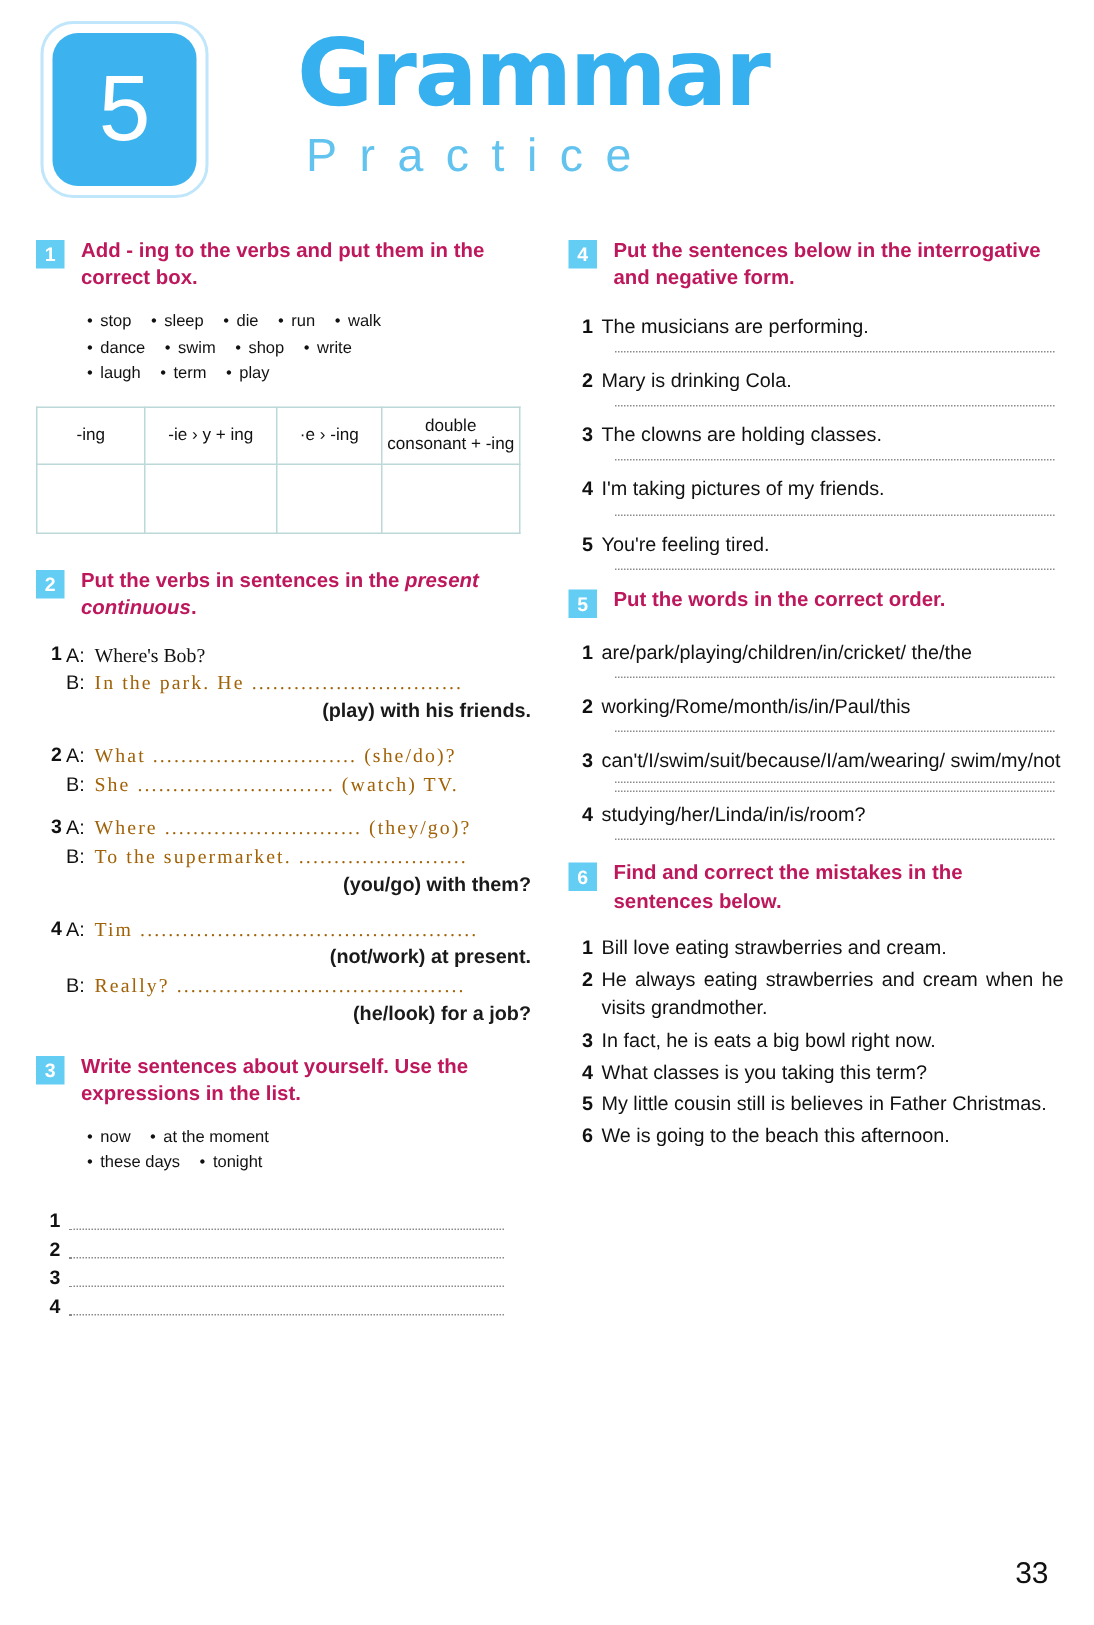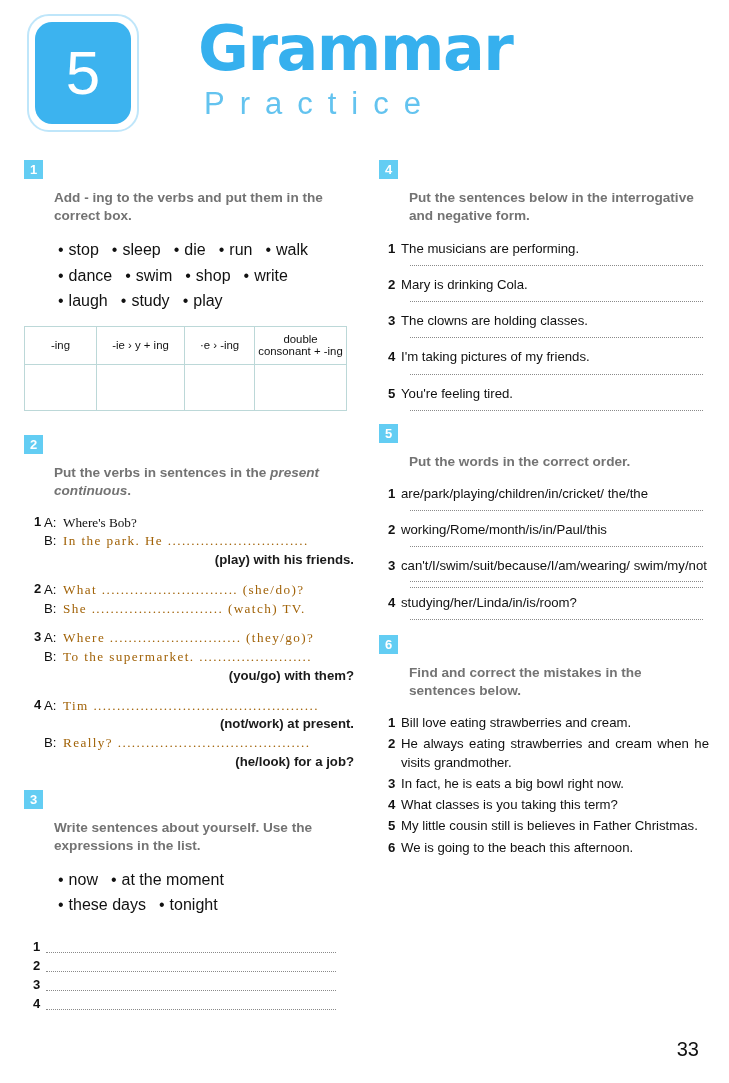--- a/index.html
+++ b/index.html
@@ -92,29 +92,28 @@
     font-weight: bold;
     line-height: 19px;
     text-align: center;
     margin-top: 2px;
   }
   .ex-title {
     flex: 1 1 auto;
     font-size: 13.6px;
     font-weight: bold;
     line-height: 1.36;
-    color: #737373;
-    margin-top: 31px;
+    color: #be185d;
   }
   .ex-title em { font-style: italic; }
 
   
   .bullets {
     margin: 11px 0 0 34px;
-    font-size: 16px;
+    font-size: 11px;
     line-height: 1.6;
     color: #111;
   }
   .bullets .row { white-space: nowrap; }
   .bullets .b { margin-right: 5px; }
   .bullets .w { margin-right: 13px; }
 
   
   .ing-table {
     margin: 12px 0 0 0;
@@ -238,21 +237,21 @@
       <div class="ex-title">Add - ing to the verbs and put them in the correct box.</div>
     </div>
     <div class="bullets">
       <div class="row">
         <span class="b">•</span><span class="w">stop</span><span class="b">•</span><span class="w">sleep</span><span class="b">•</span><span class="w">die</span><span class="b">•</span><span class="w">run</span><span class="b">•</span><span class="w">walk</span>
       </div>
       <div class="row">
         <span class="b">•</span><span class="w">dance</span><span class="b">•</span><span class="w">swim</span><span class="b">•</span><span class="w">shop</span><span class="b">•</span><span class="w">write</span>
       </div>
       <div class="row">
-        <span class="b">•</span><span class="w">laugh</span><span class="b">•</span><span class="w">study</span><span class="b">•</span><span class="w">play</span>
+        <span class="b">•</span><span class="w">laugh</span><span class="b">•</span><span class="w">term</span><span class="b">•</span><span class="w">play</span>
       </div>
     </div>
 
     <table class="ing-table">
       <tbody>
           <tr>
         <td class="hdr" style="width:72px">-ing</td>
         <td class="hdr" style="width:88px">-ie › y + ing</td>
         <td class="hdr" style="width:70px">·e › -ing</td>
         <td class="hdr" style="width:92px"><span>double</span><br><span>consonant + -ing</span></td>

